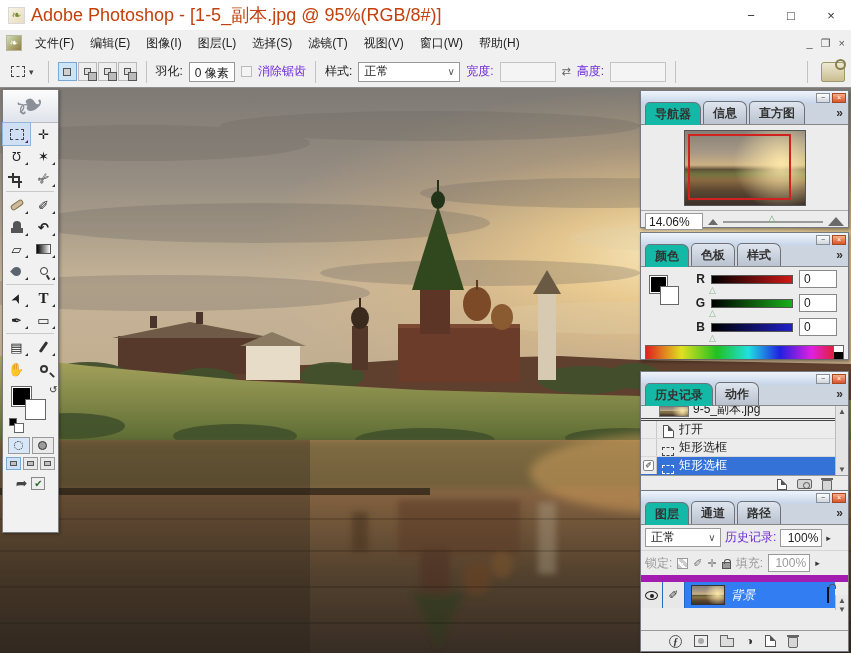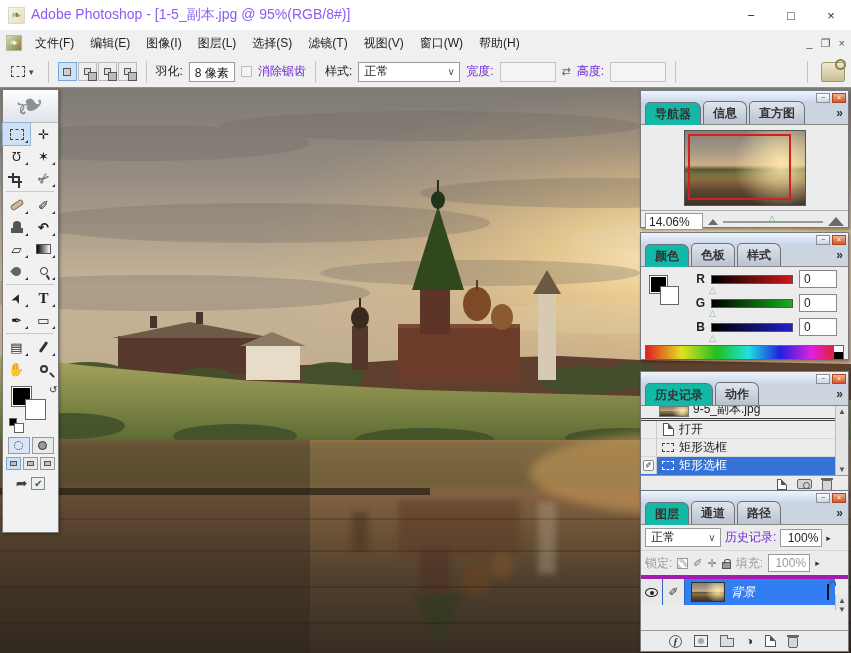--- a/index.html
+++ b/index.html
@@ -3,21 +3,21 @@
 <meta charset="utf-8">
 <style>
   *{box-sizing:border-box;margin:0;padding:0}
   html,body{width:851px;height:653px}
   body{position:relative;font-family:"Liberation Sans","DejaVu Sans",sans-serif;font-size:12px;color:#222;background:#f0f0f0;overflow:hidden}
   .abs{position:absolute}
 
   
   .titlebar{left:0;top:0;width:851px;height:30px;background:#fff;display:flex;align-items:center;padding-left:8px}
   .appicon{width:17px;height:17px;border:1px solid #d8d8d8;background:linear-gradient(135deg,#f7f3e4,#e9ddc0);color:#7a8a3a;font-size:12px;line-height:15px;text-align:center;margin-right:6px}
-  .titletext{font-size:14px;color:#8b5cf6}
+  .titletext{font-size:18px;color:#c2410c}
   .wbtns{margin-left:auto;display:flex;height:30px}
   .wbtn{width:40px;height:30px;display:flex;align-items:center;justify-content:center;font-size:13px;color:#333}
   .menubar{left:0;top:30px;width:851px;height:26px;background:#f0f0f0;display:flex;align-items:center;padding-left:4px}
   .docicon{width:16px;height:16px;margin:0 5px 0 2px;border:1px solid #b8b8a0;background:linear-gradient(135deg,#cfe0b5,#8f7a3f);color:#fff;font-size:10px;line-height:14px;text-align:center}
   .menuitem{padding:3px 8px;color:#222}
   .childbtns{margin-left:auto;display:flex;align-items:center;padding-right:6px;gap:8px;color:#555;font-size:11px}
 
   
   .optionsbar{left:0;top:56px;width:851px;height:32px;background:#f0f0f0;border-bottom:1px solid #8f8f8f;display:flex;align-items:center;padding:0 6px;gap:6px}
   .sepv{width:1px;height:22px;background:#c3c3c3;margin:0 3px}
@@ -115,42 +115,42 @@
   .chanbar.g{background:linear-gradient(90deg,#000,#18b018)}
   .chanbar.b{background:linear-gradient(90deg,#000,#2020c8)}
   .chanthumb{position:absolute;left:-3px;top:9px;color:#88b890;font-size:9px}
   .chanval{width:38px;height:18px;background:#fff;border:1px solid #888;padding:1px 4px}
   .spectrum{height:15px;margin:6px 4px 4px;border:1px solid #666;position:relative;background:linear-gradient(90deg,#e02020,#e0e020 18%,#20c020 36%,#20e0e0 52%,#2020e0 68%,#e020e0 84%,#e02020 97%)}
   .specw{position:absolute;right:0;top:0;width:10px;height:7px;background:#fff;border-left:1px solid #666}
   .specb{position:absolute;right:0;bottom:0;width:10px;height:7px;background:#000;border-left:1px solid #666}
 
   
   .hlist{position:relative}
-  .hrow{display:flex;align-items:center;height:18px;border-bottom:1px solid #d8d8d8;padding-right:14px}
+  .hrow{display:flex;align-items:flex-end;height:18px;border-bottom:1px solid #d8d8d8;padding-right:14px}
   .hsrc{width:16px;height:100%;border-right:1px solid #c9c9c9;display:flex;align-items:center;justify-content:center}
   .hico{width:22px;display:flex;align-items:center;justify-content:center}
   .hrow.sel{background:#3472d8;color:#fff;border-bottom-color:#3472d8}
   .snaprow{height:15px;overflow:hidden;border-bottom:3px double #444;display:flex;align-items:flex-end;padding-right:14px}
   .snapthumb{width:30px;height:11px;border:1px solid #777;margin:0 4px 1px 18px}
   .pg{width:11px;height:13px;background:#fff;border:1px solid #555;position:relative}
   .pg::after{content:"";position:absolute;right:-1px;top:-1px;width:0;height:0;border:3px solid;border-color:#ececec #ececec #555 #555}
   .srcbox{width:11px;height:11px;background:#fff;border:1px solid #888;border-radius:2px;font-size:8px;color:#333;display:flex;align-items:center;justify-content:center}
   .hscroll{position:absolute;right:0;top:0;bottom:0;width:13px;border-left:1px solid #bbb;background:#e4e4e4;display:flex;flex-direction:column;justify-content:space-between;align-items:center;font-size:8px;color:#555;padding:1px 0}
   .hfoot{height:17px;border-top:1px solid #999;display:flex;align-items:center;justify-content:flex-end;gap:10px;padding-right:16px}
   .camera{width:15px;height:10px;background:#d3d3d3;border:1px solid #666;border-radius:2px;position:relative}
   .camera::after{content:"";position:absolute;left:5px;top:2px;width:5px;height:5px;border:1px solid #555;border-radius:50%}
   .trash{width:10px;height:11px;background:#d6d6d6;border:1px solid #666;border-radius:0 0 2px 2px;position:relative;margin-top:2px}
   .trash::before{content:"";position:absolute;left:-2px;top:-3px;width:12px;height:2px;background:#666}
 
   
   .blendrow{display:flex;align-items:center;gap:4px;padding:3px 4px;border-bottom:1px solid #d5d5d5}
   .blendsel{display:flex;align-items:center;justify-content:space-between;width:76px;height:19px;background:#fff;border:1px solid #999;padding-left:5px}
   .pctbox{width:42px;height:18px;background:#fff;border:1px solid #999;padding:1px 3px;text-align:right}
   .stepper{font-size:9px;color:#333}
-  .lockrow{display:flex;align-items:center;gap:5px;padding:3px 4px;border-bottom:4px solid #a21caf;color:#9a9a9a}
+  .lockrow{display:flex;align-items:center;gap:5px;padding:3px 4px;border-bottom:7px solid #a21caf;color:#9a9a9a}
   .lockchk{width:11px;height:11px;border:1px solid #999;background:linear-gradient(45deg,#ccc 25%,#fff 25%,#fff 50%,#ccc 50%,#ccc 75%,#fff 75%)}
   .lockg{color:#777;font-size:11px}
   .lockico{width:9px;height:7px;border:1px solid #555;background:#999;position:relative;margin-top:4px}
   .lockico::before{content:"";position:absolute;left:1px;top:-4px;width:5px;height:4px;border:1px solid #555;border-bottom:none;border-radius:3px 3px 0 0}
   .layerrow{display:flex;align-items:center;height:26px;background:#327df2;color:#fff;margin-right:13px}
   .lcell{width:22px;height:26px;border-right:1px solid #2a66c4;background:#e8e8e8;color:#333;display:flex;align-items:center;justify-content:center}
   .eye{width:13px;height:9px;border:1px solid #222;border-radius:50%;position:relative}
   .eye::after{content:"";position:absolute;left:4px;top:2px;width:4px;height:4px;background:#222;border-radius:50%}
   .lthumb{width:34px;height:20px;border:1px solid #333;margin:0 6px}
   .lname{font-style:italic;flex:1}
@@ -315,21 +315,21 @@
       </span>
     <span class="combtn">
         <span class="sq2"></span>
       </span>
     <span class="combtn">
         <span class="sq2"></span>
       </span>
   </span>
   <span class="sepv"></span>
   <span class="lbl">羽化:</span>
-  <span class="inputbox">8 像素</span>
+  <span class="inputbox">0 像素</span>
   <span class="chk"></span>
   <span class="lbl dis">消除锯齿</span>
   <span class="sepv"></span>
   <span class="lbl">样式:</span>
   <span class="selectbox">
     <span>正常</span>
     <span class="selarrow">∨</span>
   </span>
   <span class="lbl dis">宽度:</span>
   <span class="inputbox dis"></span>

